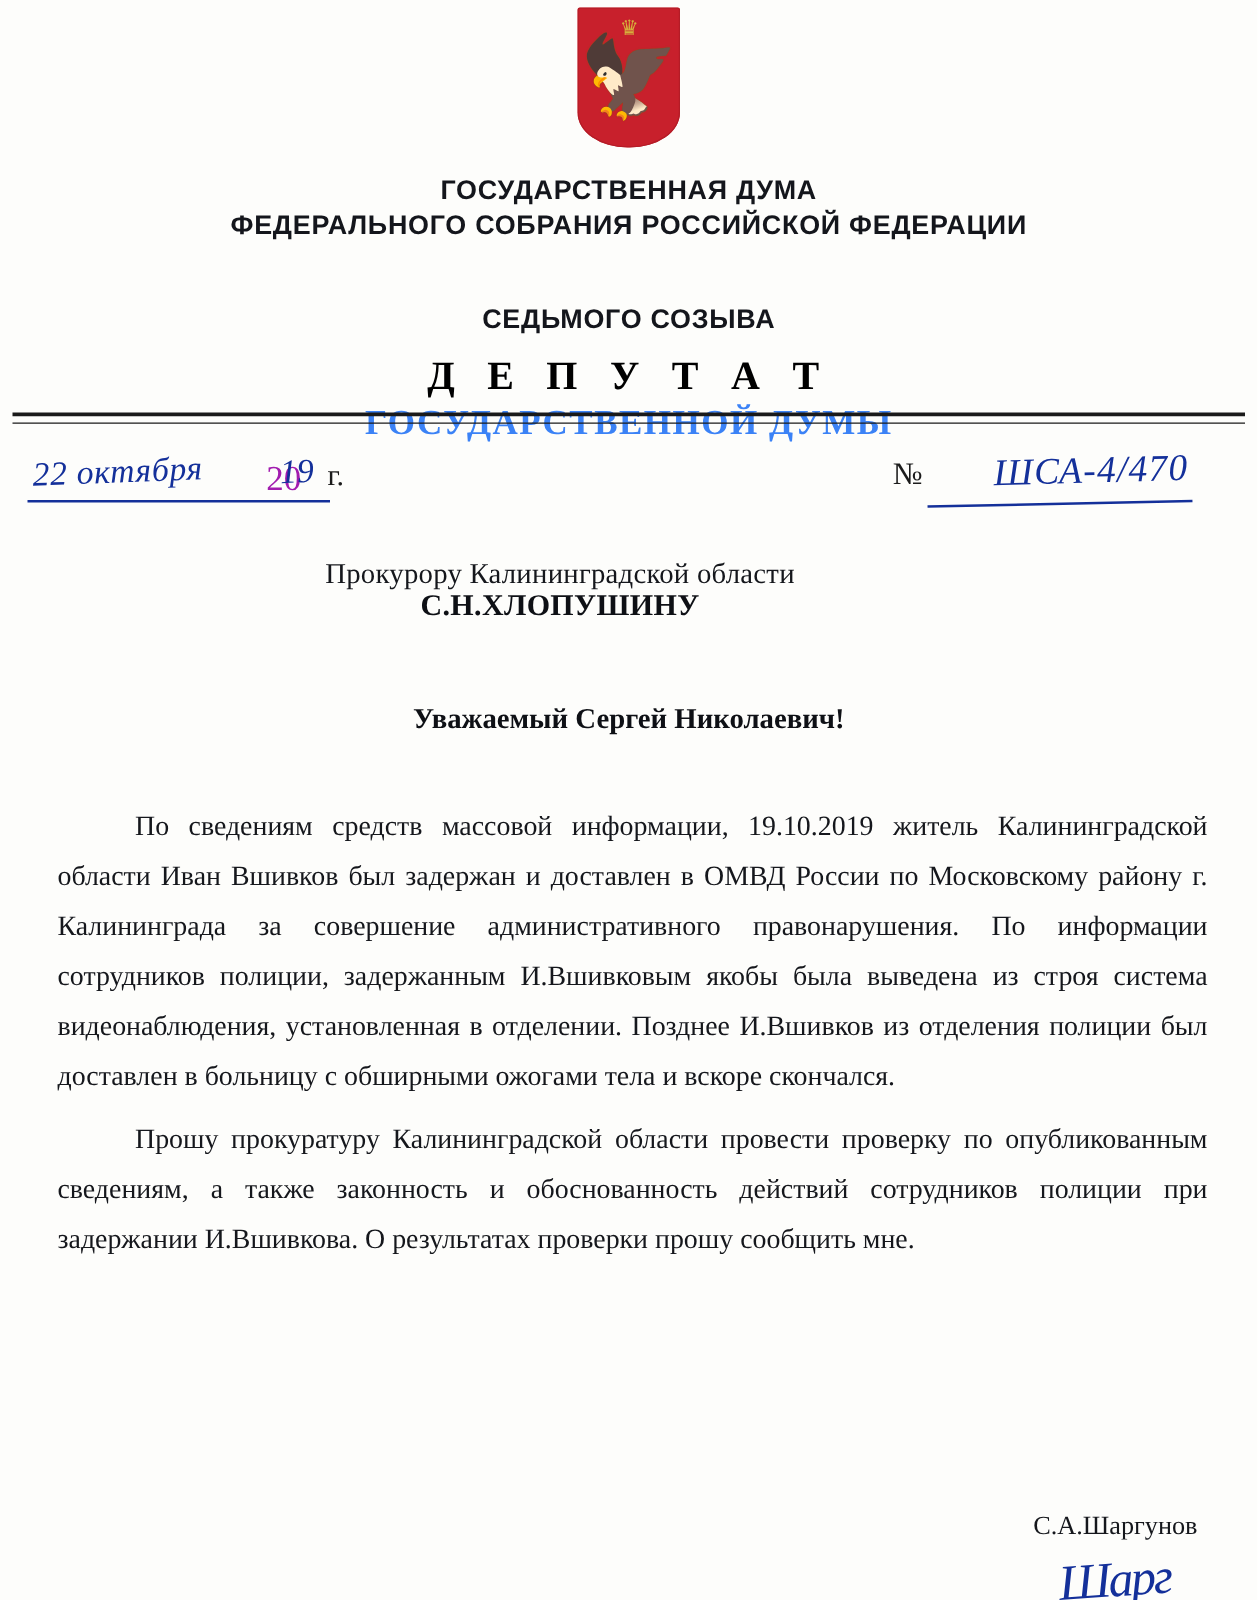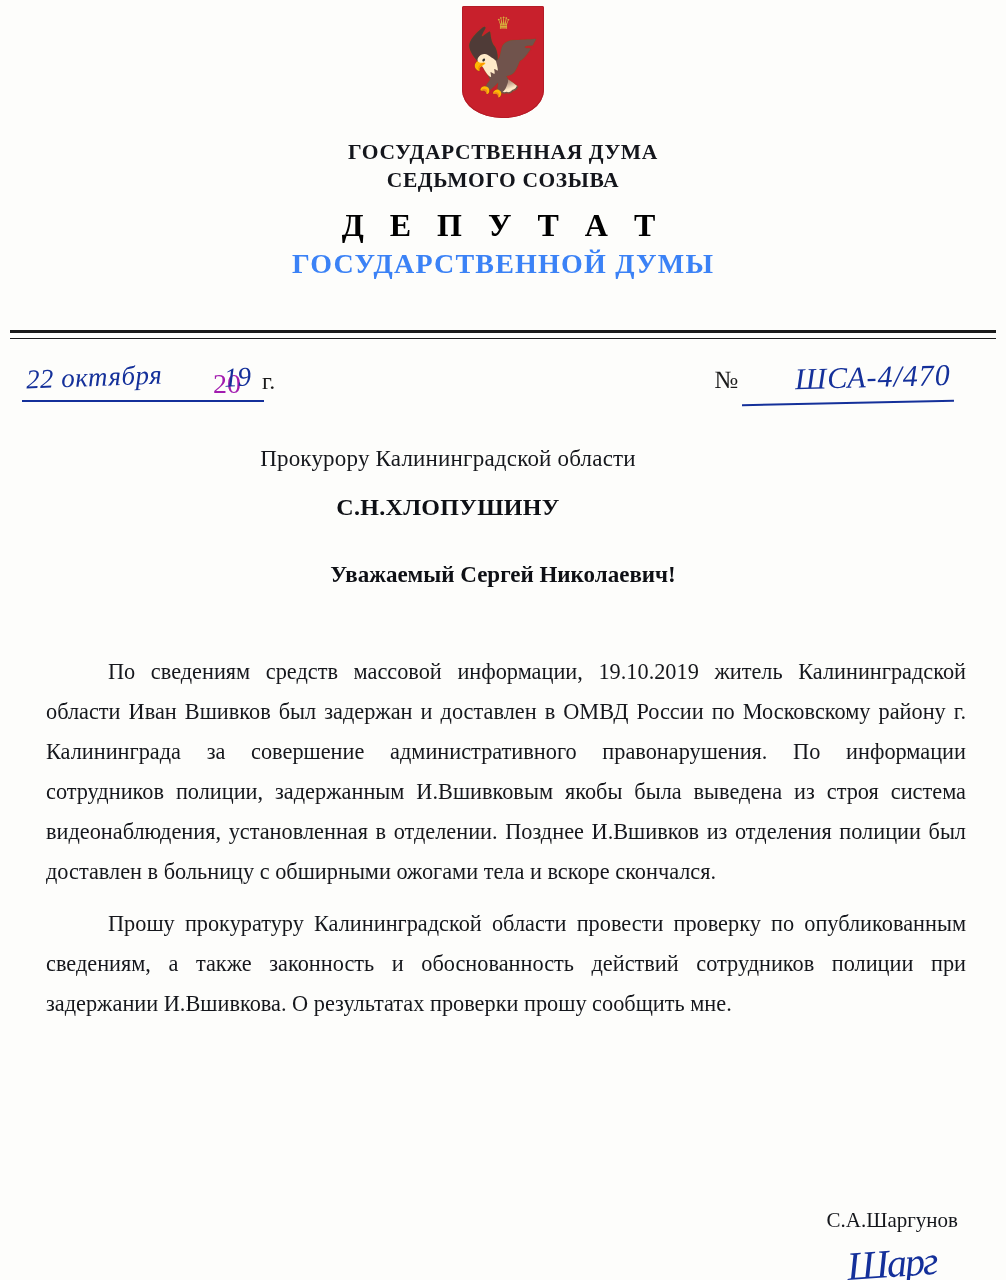--- a/index.html
+++ b/index.html
@@ -66,28 +66,28 @@
   .header {
     position: absolute;
     top: 138px;
     left: 0;
     width: 1006px;
     text-align: center;
   }
   .header .l1,
   .header .l2,
   .header .l3 {
-    font-family: Liberation Serif, serif;
+    font-family: Liberation Sans, sans-serif;
     font-weight: bold;
     letter-spacing: 0.6px;
     color: #14161c;
   }
   .header .l1 { font-size: 21.5px; line-height: 28px; }
   .header .l2 { font-size: 21.5px; line-height: 28px; }
-  .header .l3 { font-size: 21.5px; line-height: 28px; }
+  .header .l3 { font-size: 21.5px; line-height: 28px; margin-top: 47px; }
 
   .deputat {
     margin-top: 13px;
     font-size: 32px;
     font-weight: bold;
     letter-spacing: 9px;
     color: #000;
   }
   .gd-line {
     margin-top: 4px;
@@ -200,21 +200,20 @@
     left: 0;
     width: 896px;
     text-align: center;
   }
   .addressee .line1 {
     font-size: 23px;
     color: #15171c;
     letter-spacing: 0.2px;
   }
   .addressee .line2 {
-    margin-top: 22px;
     font-size: 24px;
     font-weight: bold;
     letter-spacing: 0.3px;
     color: #0e1015;
   }
 
   
   .salutation {
     position: absolute;
     top: 562px;
@@ -231,21 +230,21 @@
     position: absolute;
     top: 640px;
     left: 46px;
     width: 920px;
     font-size: 22.3px;
     line-height: 40px;
     text-align: justify;
     color: #15171c;
   }
   .body-text p {
-    margin: 12px 0 10px 0;
+    margin: 1px 0 10px 0;
     text-indent: 62px;
     text-align: justify;
     text-align-last: left;
   }
 
   
   .attachment {
     position: absolute;
     top: 1092px;
     left: 108px;
@@ -281,20 +280,21 @@
 
   <div class="emblem-wrap">
     <div class="emblem">
       <div class="eagle-crown">♛</div>
       <div class="eagle">🦅</div>
     </div>
   </div>
 
   <div class="header">
     <div class="l1">ГОСУДАРСТВЕННАЯ ДУМА</div>
+    <div class="l2">ФЕДЕРАЛЬНОГО СОБРАНИЯ РОССИЙСКОЙ ФЕДЕРАЦИИ</div>
     <div class="l3">СЕДЬМОГО СОЗЫВА</div>
     <div class="deputat">Д Е П У Т А Т</div>
     <div class="gd-line">ГОСУДАРСТВЕННОЙ ДУМЫ</div>
   </div>
 
   <div class="rule-thick"></div>
   <div class="rule-thin"></div>
 
   <div class="dateline">
     <span class="date-hand">22 октября</span>

